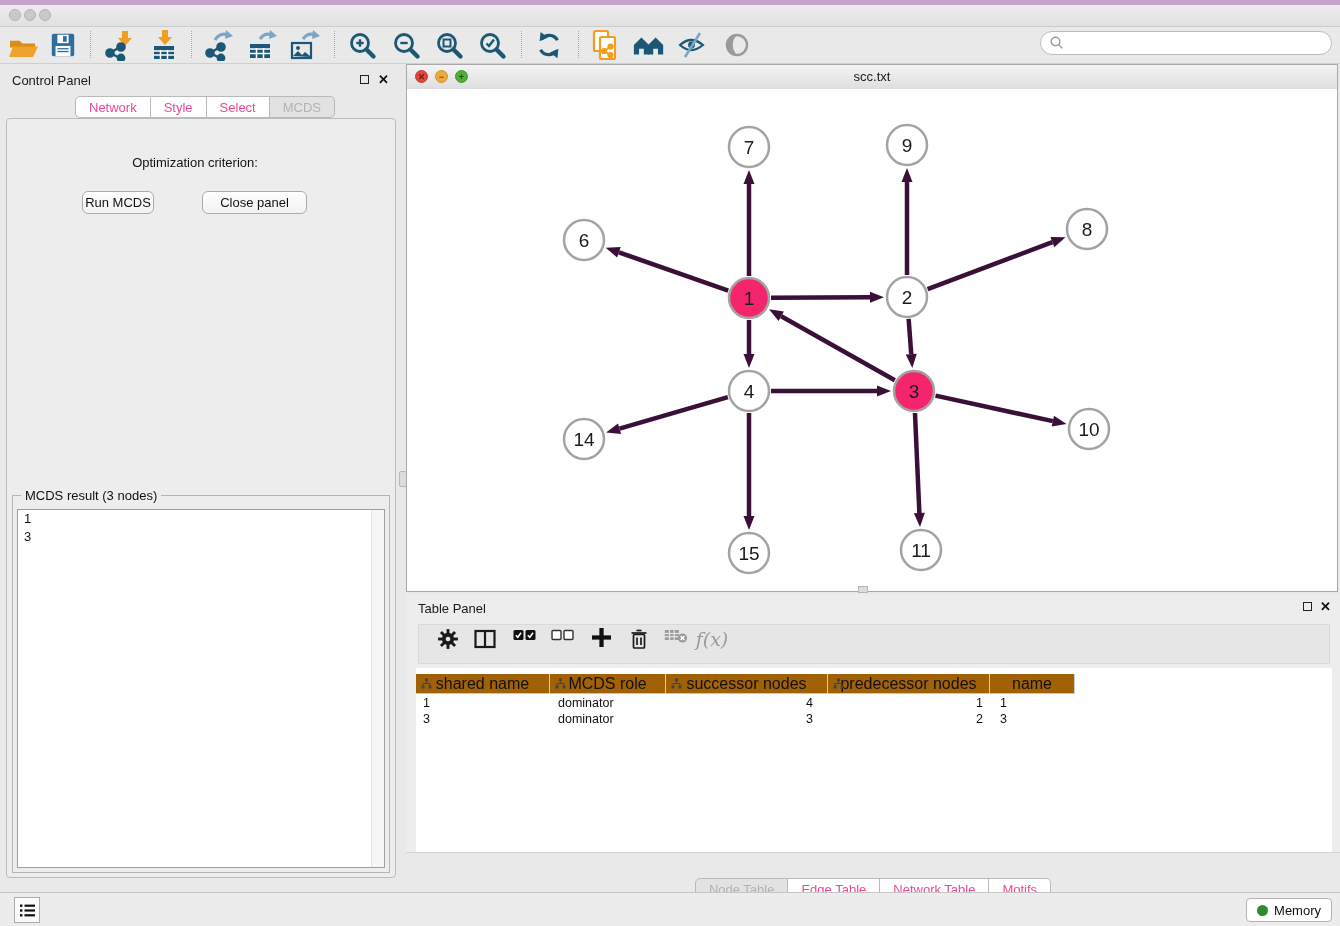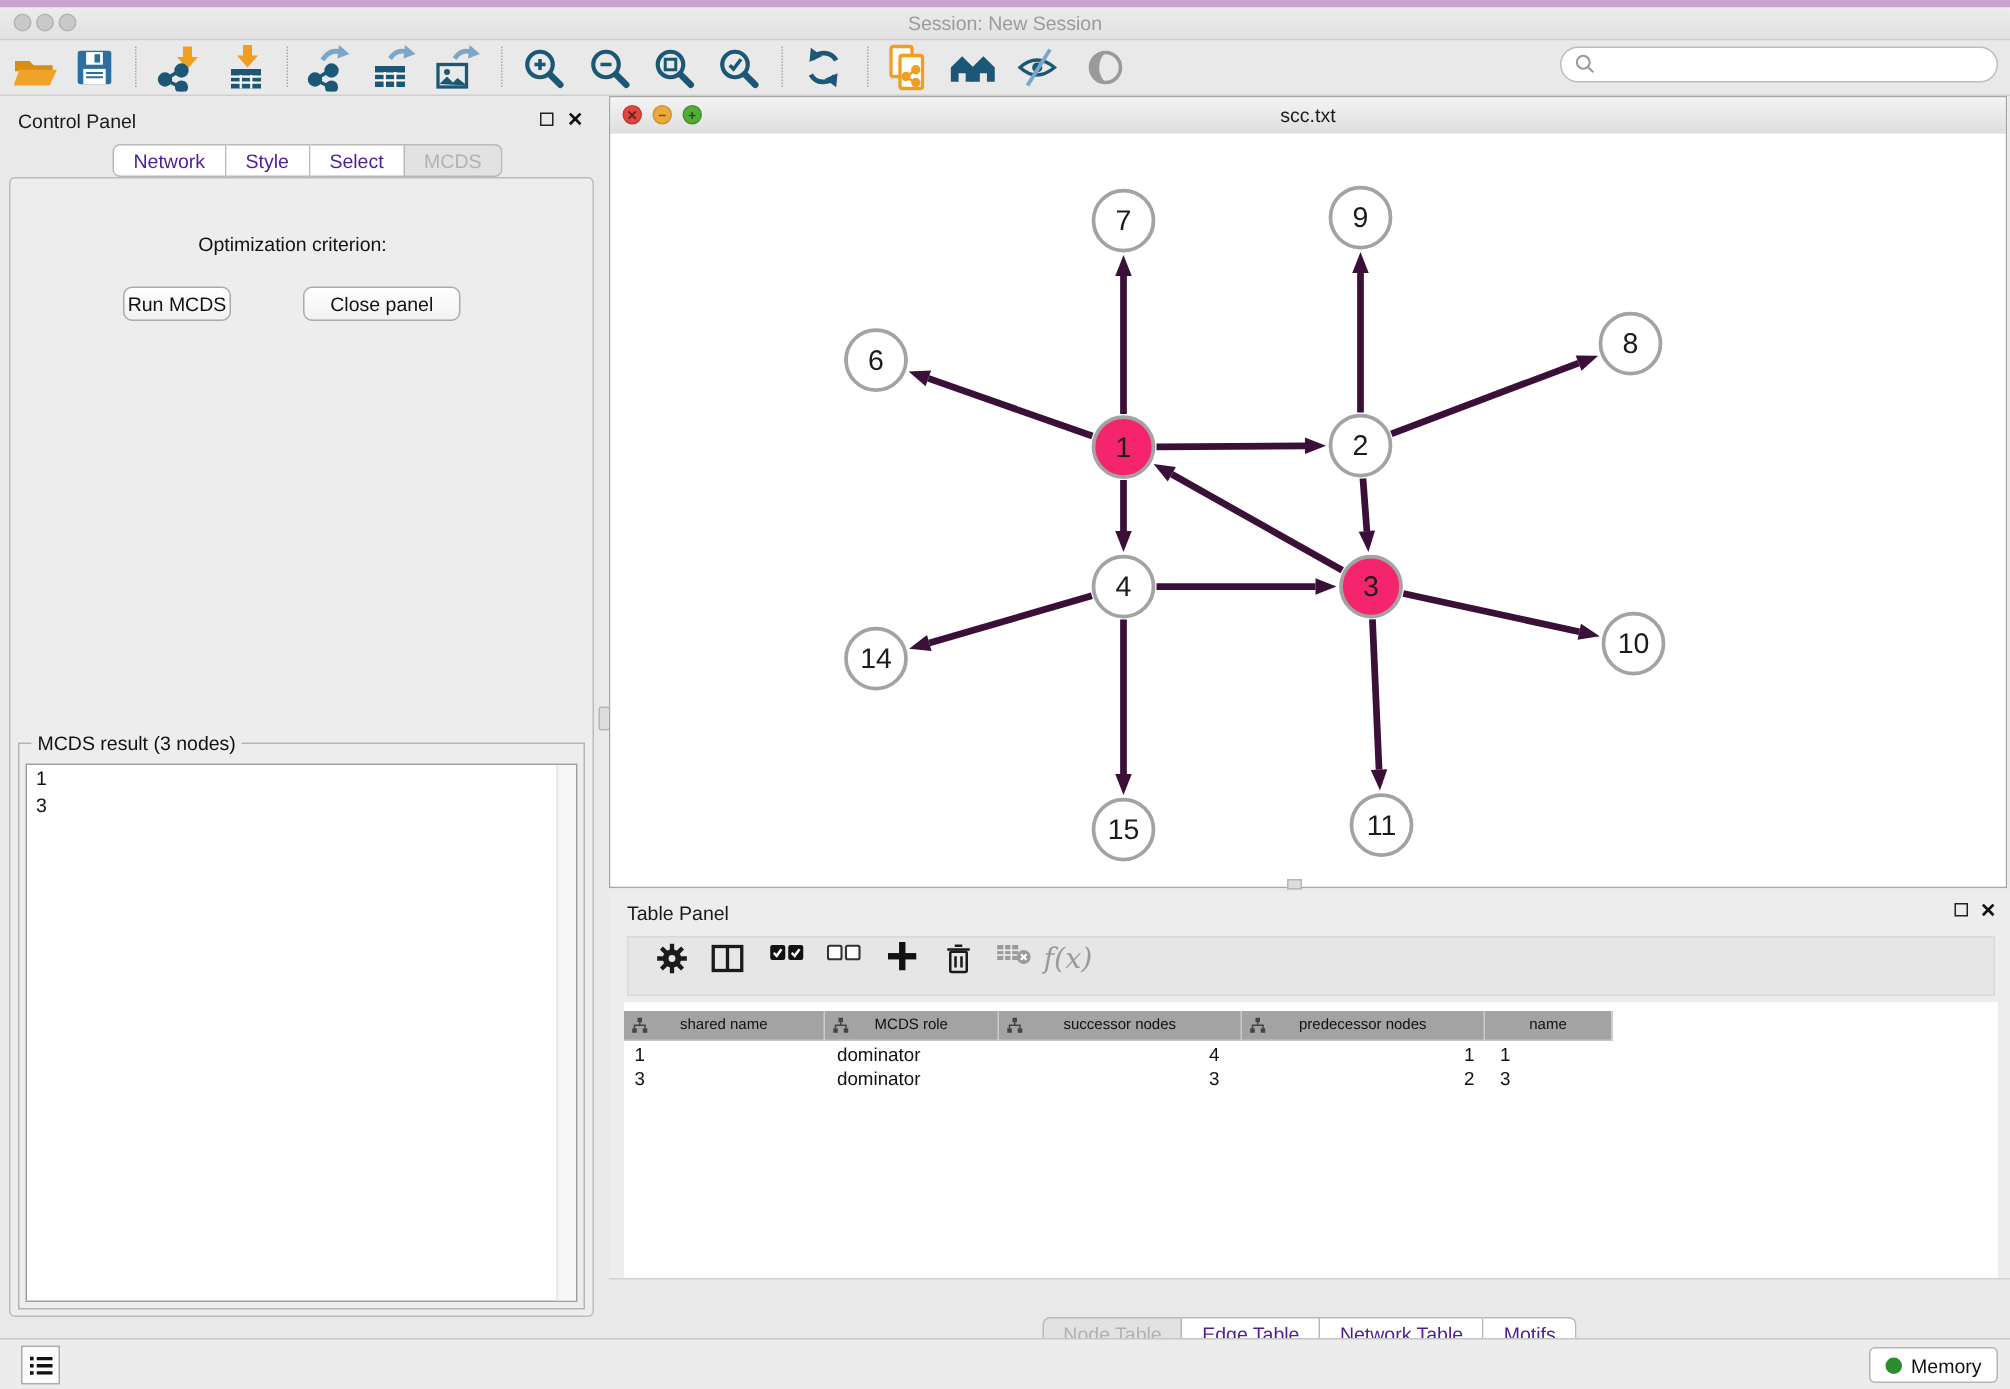--- a/index.html
+++ b/index.html
@@ -19,21 +19,21 @@
   .tb-sep{position:absolute;top:4px;height:27px;border-left:1px dotted #a8a8a8;width:0;}
   .searchbox{position:absolute;left:1040px;top:4px;width:292px;height:24px;background:#ffffff;
              border:1px solid #bdbdbd;border-radius:13px;box-sizing:border-box;display:flex;align-items:center;}
   .searchbox input{border:none;outline:none;background:transparent;flex:1;font:13px "Liberation Sans",sans-serif;padding:0 6px 0 2px;}
   
   .cp-header-title{position:absolute;left:12px;top:73px;color:#1a1a1a;}
   .win-float{position:absolute;width:9px;height:9px;border:1.6px solid #222;box-sizing:border-box;background:transparent;}
   .win-close{position:absolute;font-weight:bold;font-size:13px;color:#111;line-height:12px;}
   .cp-tabs{position:absolute;left:75px;top:96px;height:22px;display:flex;}
   .tab{height:22px;line-height:22px;padding:0 13px;background:#fff;border:1px solid #b9b9b9;border-left:none;
-       font-size:13px;color:#4c1d95;box-sizing:border-box;}
+       font-size:13px;color:#ec4899;box-sizing:border-box;}
   .tab.first{border-left:1px solid #b9b9b9;border-radius:5px 0 0 5px;}
   .tab.last{border-radius:0 5px 5px 0;}
   .tab.tab-disabled{background:#e2e2e2;color:#b2b2b2;}
   .cp-body{position:absolute;left:6px;top:118px;width:390px;height:760px;background:#ededed;
            border:1px solid #bcbcbc;border-radius:4px;box-sizing:border-box;}
   .opt-label{position:absolute;left:0;width:390px;top:137px;text-align:center;color:#111;margin-top:18px;}
   .combo{position:absolute;left:44px;top:158px;width:312px;height:23px;background:linear-gradient(#ffffff,#f3f3f3);
          border:1px solid #ababab;border-radius:6px;box-sizing:border-box;display:flex;align-items:center;padding:0 24px 0 10px;}
   .combo .arrows{position:absolute;right:7px;top:3px;display:flex;flex-direction:column;gap:1px;}
   .combo .arrows span{width:0;height:0;border-left:4px solid transparent;border-right:4px solid transparent;}
@@ -62,22 +62,22 @@
   .t-grn{left:48px;background:#52ad36;border:1px solid #459330;}
   .net-canvas{position:absolute;left:0;top:24px;width:930px;height:502px;background:#fff;}
   
   .tablepanel{position:absolute;left:406px;top:594px;width:934px;height:298px;background:#ededed;}
   .tp-title{position:absolute;left:12px;top:7px;color:#1a1a1a;}
   .tp-toolbar{position:absolute;left:12px;top:30px;width:912px;height:40px;background:#e6e6e6;border:1px solid #d9d9d9;box-sizing:border-box;}
   .tpi{position:absolute;top:3px;width:34px;height:34px;display:flex;align-items:flex-start;justify-content:center;}
   .fx{font-family:"DejaVu Serif",serif;font-style:italic;color:#9a9a9a;font-size:19px;}
   .tbl{position:absolute;left:10px;top:74px;width:916px;height:184px;background:#fff;overflow:hidden;}
   .tbl-header{position:absolute;left:0;top:6px;height:20px;display:flex;}
-  .th{position:relative;height:20px;background:#a3a3a3;border-bottom:1px solid #c6c6c6;border-right:1px solid #cccccc;
-      box-sizing:border-box;display:flex;align-items:center;justify-content:center;font-size:10px;color:#111;}
+  .th{position:relative;height:20px;background:#a16207;border-bottom:1px solid #c6c6c6;border-right:1px solid #cccccc;
+      box-sizing:border-box;display:flex;align-items:center;justify-content:center;font-size:16px;color:#111;}
   .th .tree{position:absolute;left:5px;top:4px;}
   .tbl-row{position:absolute;left:0;height:16px;display:flex;font-size:12.5px;color:#111;}
   .td{box-sizing:border-box;display:flex;align-items:center;}
   .td.c0{padding-left:7px;} .td.c1{padding-left:8px;}
   .td.c2{justify-content:flex-end;padding-right:15px;}
   .td.c3{justify-content:flex-end;padding-right:7px;}
   .td.c4{padding-left:10px;}
   .tp-footer{position:absolute;left:0;right:0;top:258px;height:40px;background:#e9e9e9;border-top:1px solid #d2d2d2;
              display:flex;align-items:flex-start;justify-content:center;}
   .ft-tabs{display:flex;margin-top:25px;}
@@ -92,21 +92,20 @@
 </head>
 <body>
 
 <div class="screen">
 
   <div class="top-strip"></div>
   <div class="titlebar">
     <span class="tl-dot" style="left:9px"></span>
     <span class="tl-dot" style="left:24px"></span>
     <span class="tl-dot" style="left:39px"></span>
-    <span class="title">Session: New Session</span>
   </div>
 
   <div class="toolbar">
     <span class="tbi" style="left:5px">
       <svg width="31" height="27" viewBox="0 0 32 28">
         <path d="M2 9 h10 l3 3 h13 v4 H2 z" fill="#d98d15"></path>
         <path d="M5 15 h26 l-5 11 H1 z" fill="#f0a32a"></path>
       </svg>
     </span>
     <span class="tbi" style="left:45px">

